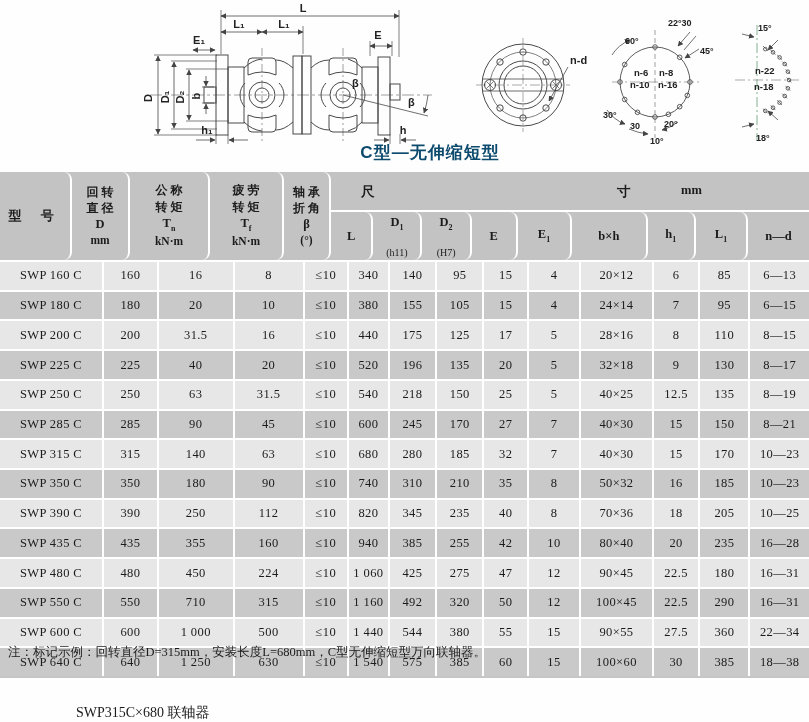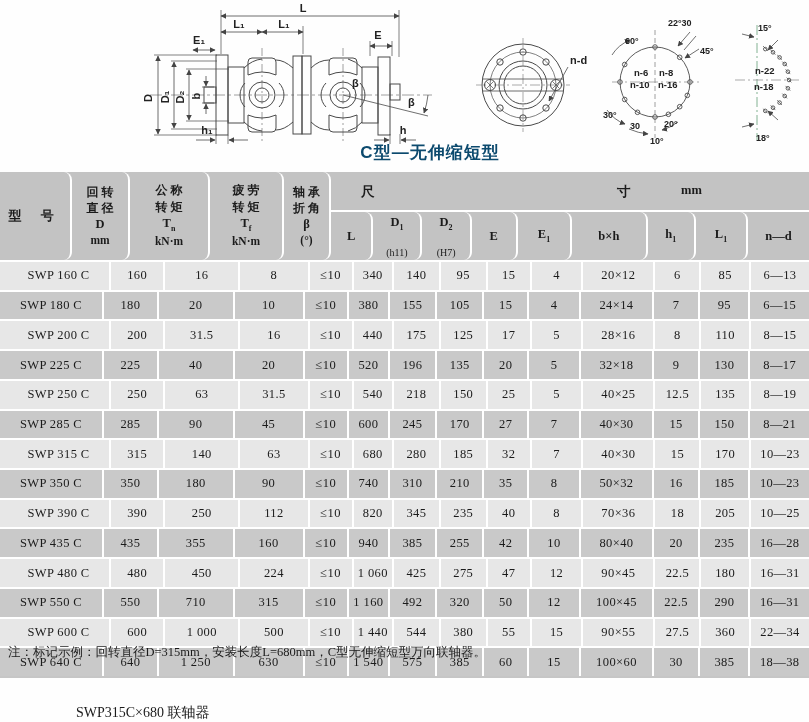--- a/index.html
+++ b/index.html
@@ -28,21 +28,21 @@
   .dim-title{height:40px;border-bottom:2px solid #fff;box-sizing:border-box;position:relative;
              font-size:13.5px;font-weight:bold;}
   .dim-title span{position:absolute;top:11px;}
   .dt-chi{left:30px;}
   .dt-cun{left:286px;}
   .dt-mm{left:350px;font-size:12.5px;}
   .dim-subrow{flex:1;display:flex;}
   .tbody{display:flex;flex-direction:column;height:414px;}
   .trow{display:flex;flex:1;border-bottom:2px solid #fff;box-sizing:border-box;}
   .trow:last-child{border-bottom:none;}
-  .trow.light{background:#e7e7e7;padding-left:8px;}
+  .trow.light{background:#e7e7e7;}
   .trow.dark{background:#c9c9c9;}
   .tcell{display:flex;align-items:center;justify-content:center;font-size:12.5px;
          letter-spacing:0.4px;border-right:2px solid #fff;box-sizing:border-box;}
   .c0{width:110px;} .c1{width:58px;} .c2{width:80px;} .c3{width:74px;} .c4{width:47px;}
   .c5{width:43px;} .c6{width:50px;} .c7{width:50px;} .c8{width:47px;} .c9{width:55px;}
   .c10{width:77px;} .c11{width:49px;} .c12{width:53px;} .c13{width:62px;border-right:none!important;}
   .note1{position:absolute;left:8px;top:644px;font-size:12.5px;}
   .note2{position:absolute;left:76px;top:704px;font-size:14px;}
 </style>
 </head>

